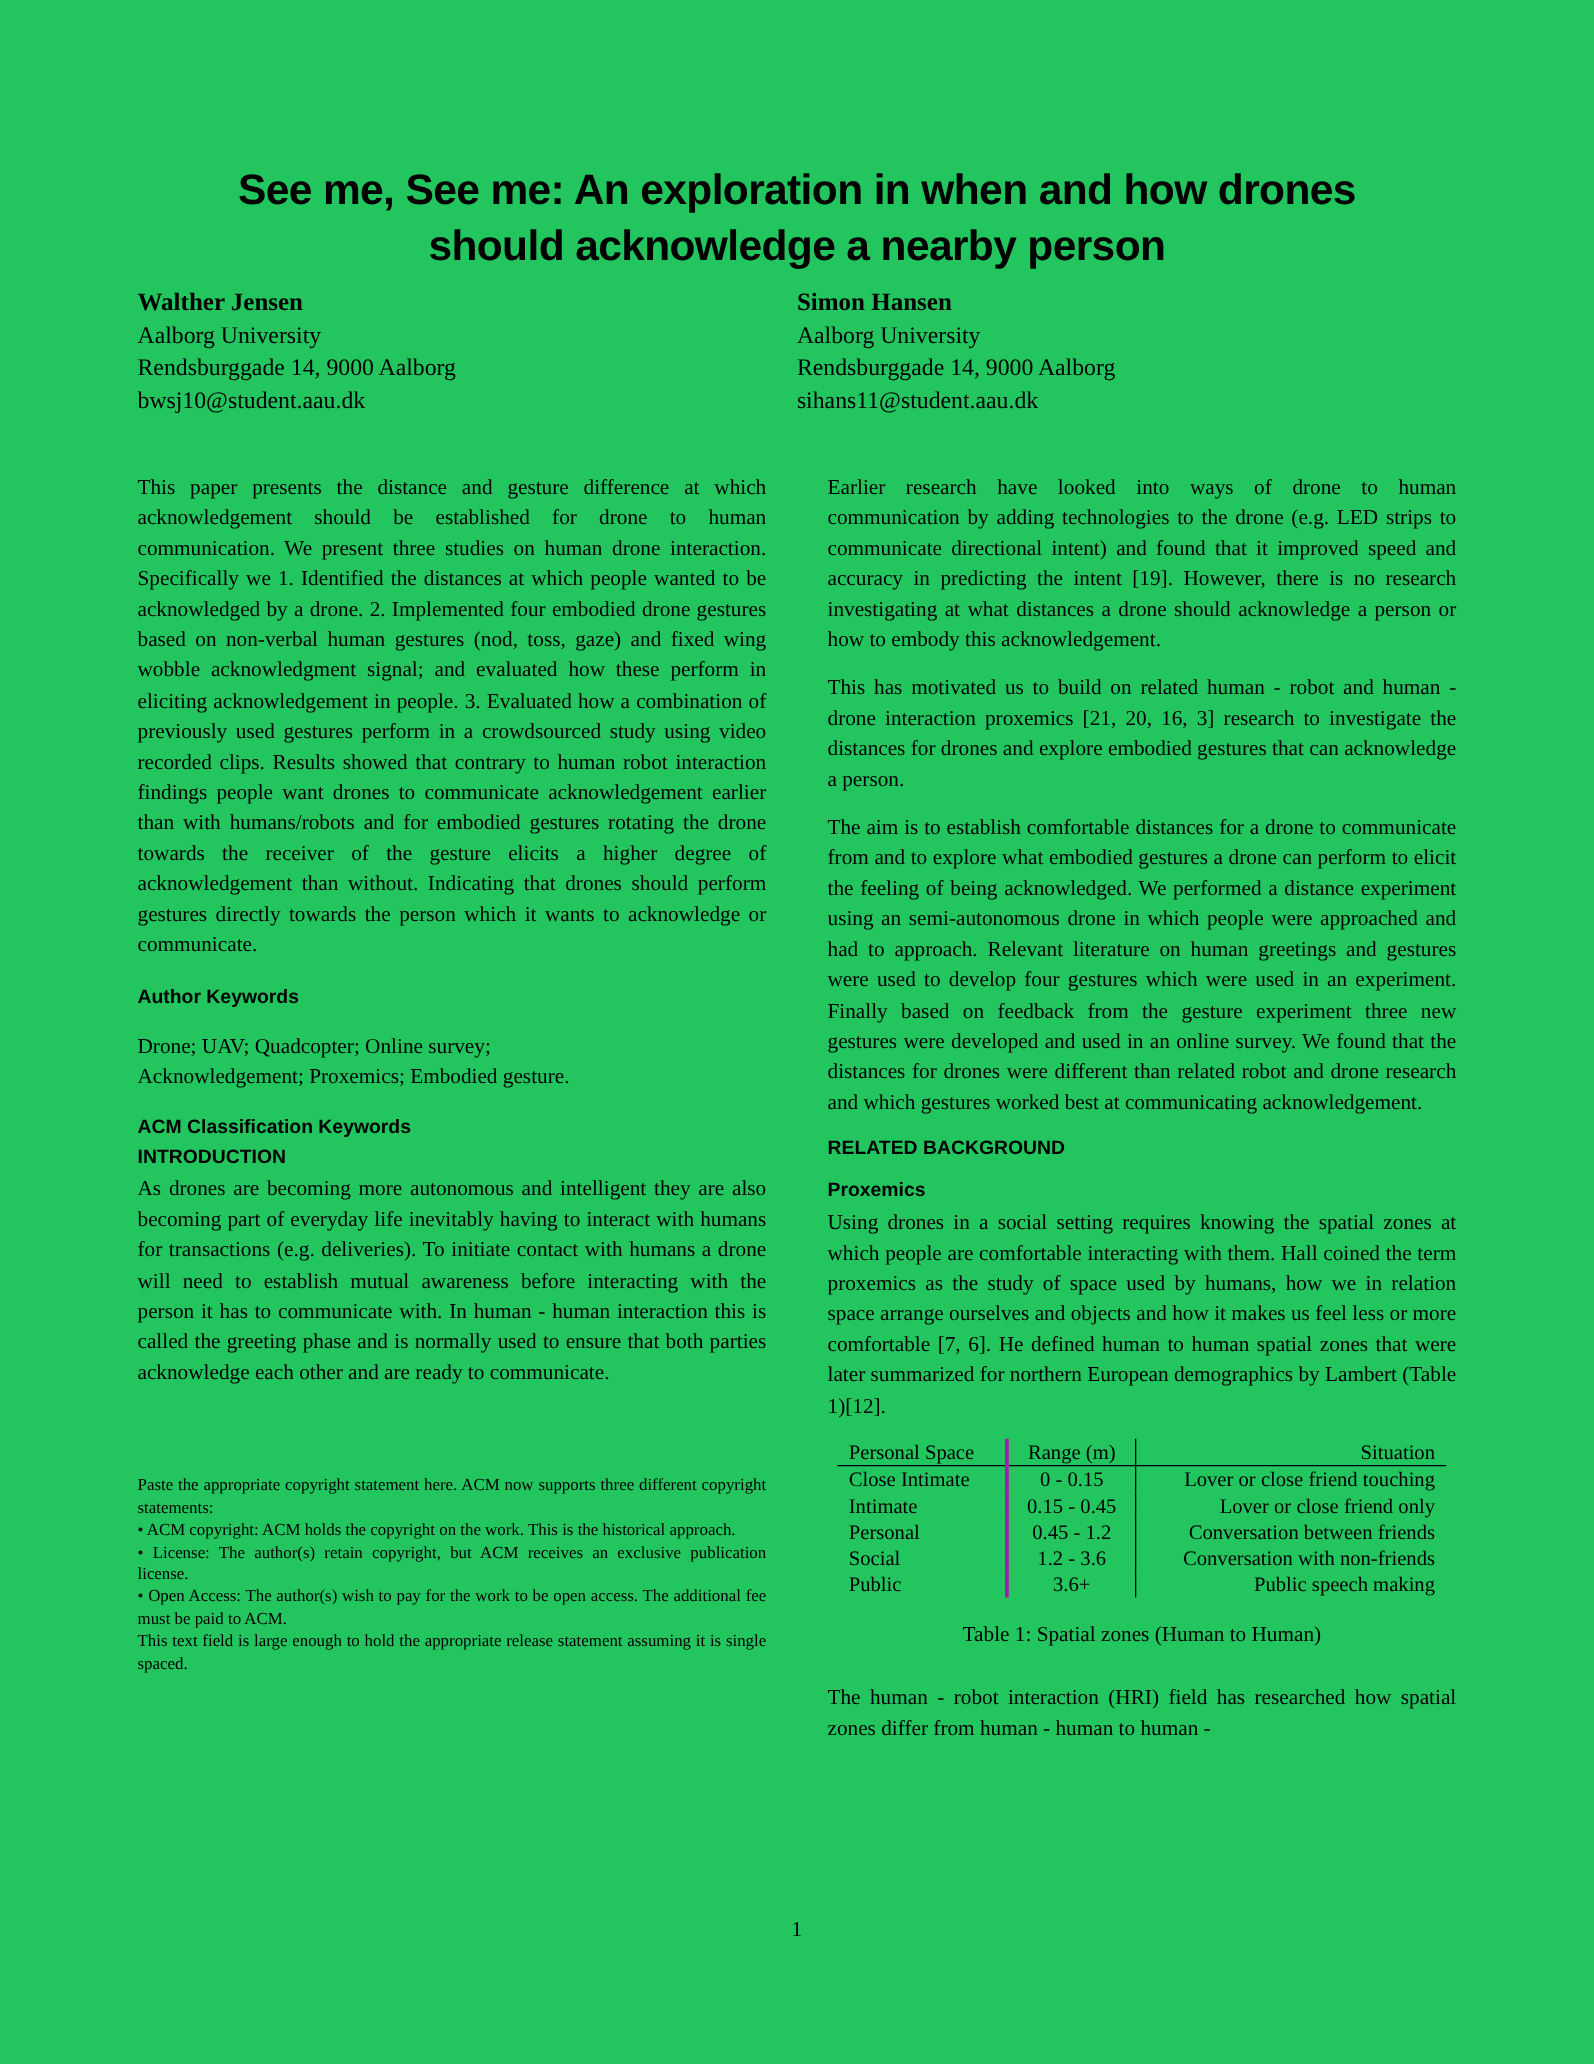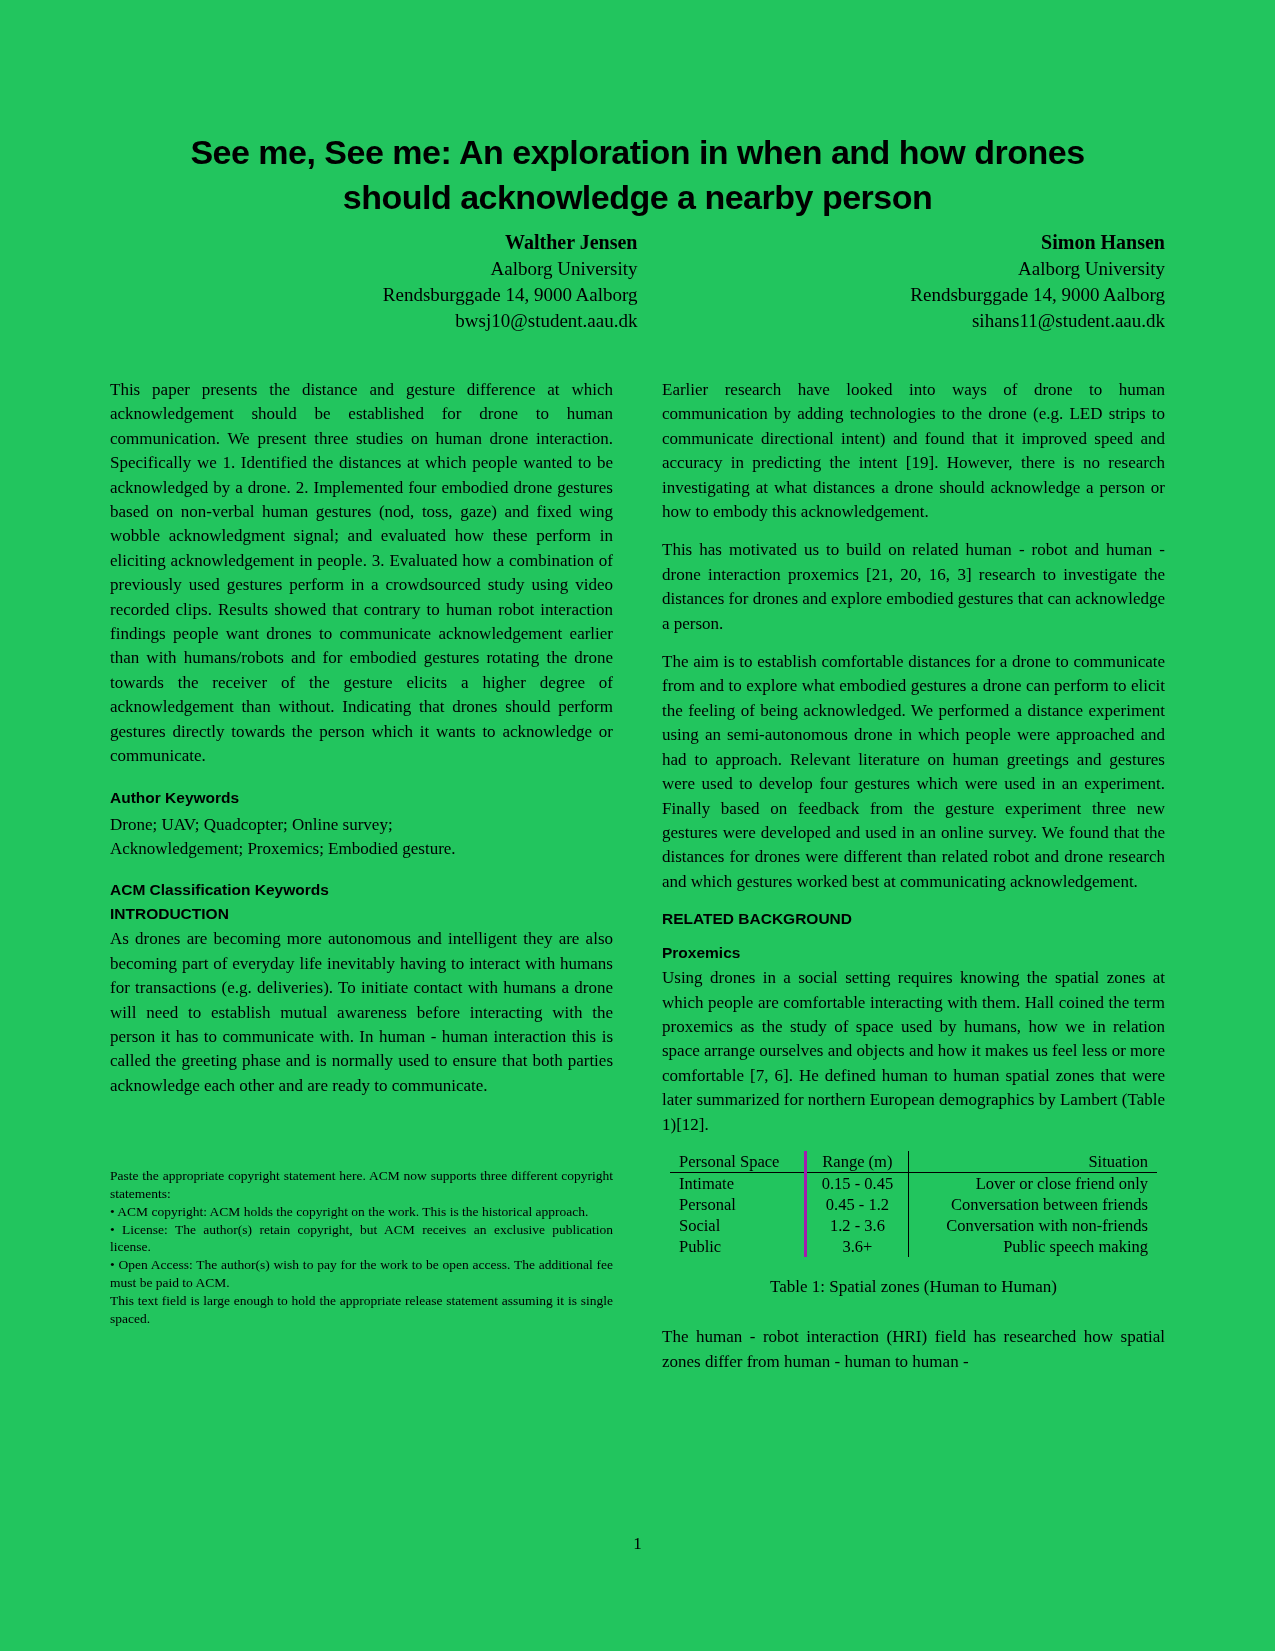--- a/index.html
+++ b/index.html
@@ -20,39 +20,39 @@
     font-weight: bold;
     font-size: 34px;
     line-height: 45px;
     letter-spacing: -0.5px;
   }
   .authors-row {
     position: absolute;
     left: 110px; top: 228px; width: 1055px;
     display: flex;
   }
-  .author-block { flex: 1 1 50%; text-align: right; }
+  .author-block { flex: 1 1 50%; text-align: left; }
   .author-name  { font-weight: bold; font-size: 20px; line-height: 28px; }
   .author-line  { font-size: 19px; line-height: 26px; }
 
   .col { position: absolute; top: 378px; width: 503px; font-size: 17px; line-height: 24.4px; }
   .col-left  { left: 110px; }
   .col-right { left: 662px; }
 
   .sec-heading, .sub-heading {
     font-family: "Liberation Sans", sans-serif;
     font-weight: bold;
     font-size: 15.5px;
     line-height: 22px;
     margin: 0 0 2px 0;
   }
   .body-par { margin: 0 0 18px 0; text-align: justify; }
   .body-par.tight { margin-bottom: 0; }
   .kw-line { margin: 0; }
-  .kw-block { margin: 4px 0 18px 0; }
+  .kw-block { margin: 16px 0 18px 0; }
 
   .copyright {
     margin-top: 69px;
     font-size: 13.5px;
     line-height: 17.8px;
   }
   .copyright p { margin: 0; text-align: justify; }
 
   .rp { margin: 0 0 14px 0; text-align: justify; }
   .related-heading { margin: 8px 0 12px 0; }
@@ -146,20 +146,25 @@
     <table class="zones">
       <thead>
         <tr>
           <th class="c1">Personal Space</th>
           <th class="c2">Range (m)</th>
           <th class="c3">Situation</th>
         </tr>
       </thead>
       <tbody>
         <tr>
+          <td class="c1">Close Intimate</td>
+          <td class="c2">0 - 0.15</td>
+          <td class="c3">Lover or close friend touching</td>
+        </tr>
+        <tr>
           <td class="c1">Intimate</td>
           <td class="c2">0.15 - 0.45</td>
           <td class="c3">Lover or close friend only</td>
         </tr>
         <tr>
           <td class="c1">Personal</td>
           <td class="c2">0.45 - 1.2</td>
           <td class="c3">Conversation between friends</td>
         </tr>
         <tr>

